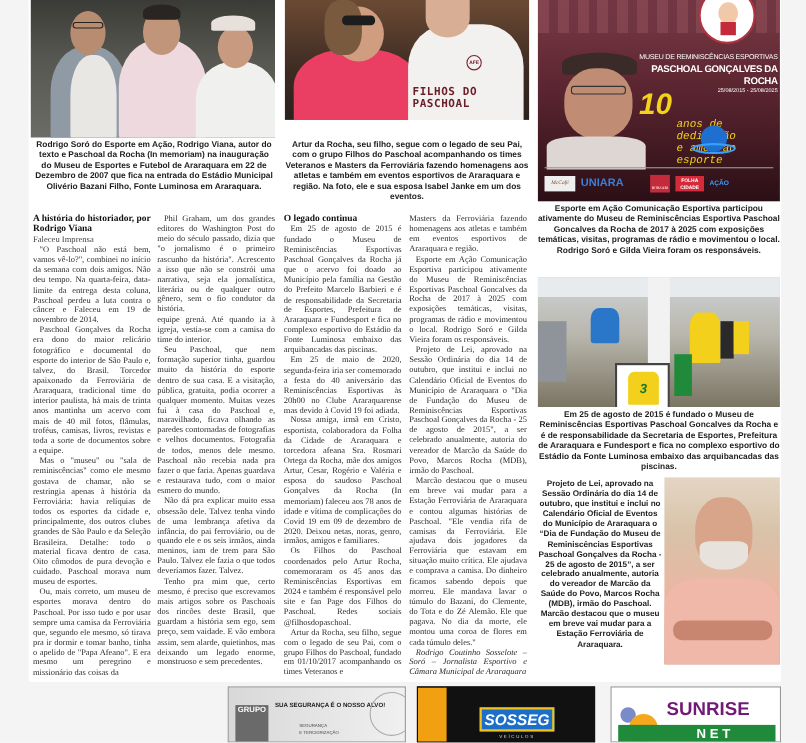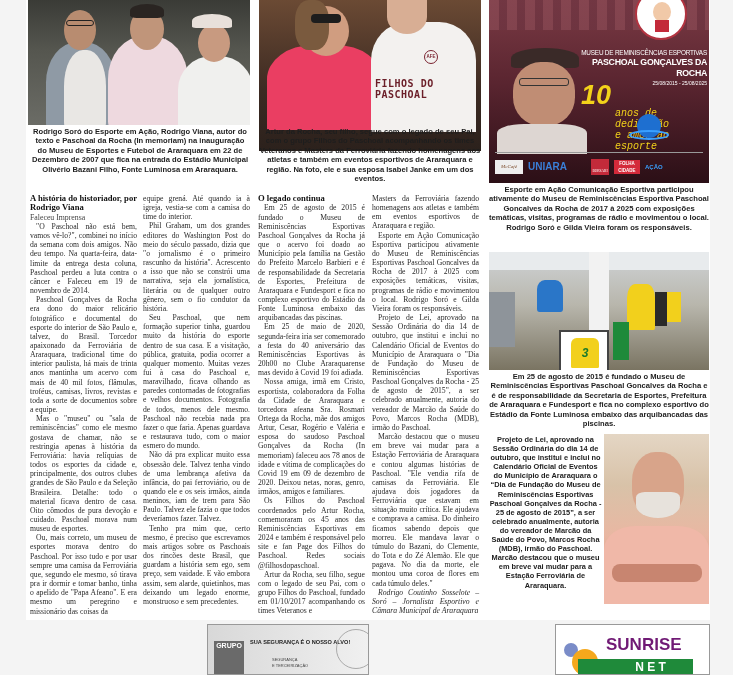--- a/index.html
+++ b/index.html
@@ -13,21 +13,21 @@
   .col p { text-indent: 6px; }
   .col h3 { font-size: 8.6px; line-height: 9.4px; font-weight: bold; color: #111; }
   .col .sub { font-size: 7.8px; color: #444; }
   .col .sign { font-style: italic; text-indent: 6px; }
 
   
   .p1 { left: 28px; top: 0; width: 222px; height: 125px; background: linear-gradient(180deg,#3a3b36 0%,#55564f 40%,#6b6c66 100%); }
   .p1 .man { position: absolute; border-radius: 45% 45% 10% 10%; }
   .p1 .face { position: absolute; border-radius: 50%; background: #b88c70; }
   
-  .p2 { left: 259px; top: 0; width: 222px; height: 151px; background: linear-gradient(180deg,#6b4a34 0%,#3c2a22 60%,#2b211c 100%); }
+  .p2 { left: 259px; top: 0; width: 222px; height: 109px; background: linear-gradient(180deg,#6b4a34 0%,#3c2a22 60%,#2b211c 100%); }
   
   .p3 { left: 489px; top: 0; width: 220px; height: 183px; background: linear-gradient(180deg,#7a3a44 0%,#5a2530 45%,#2b0f16 100%); }
   .p4 { left: 489px; top: 252px; width: 220px; height: 118px; background: linear-gradient(180deg,#cfd3d6 0%,#b8b6ac 45%,#7a7462 100%); }
   .p5 { left: 604px; top: 434px; width: 105px; height: 170px; background: linear-gradient(180deg,#e4d6c4 0%,#d8c2a8 30%,#e9b7a2 60%,#c98c78 100%); }
 
   .ad { position: absolute; top: 624px; height: 51px; border: 1px solid #999; overflow: hidden; }
 </style>
 </head>
 <body>
 
@@ -126,22 +126,22 @@
   <div class="col" style="left:30px;top:194px;width:107px;">
     <h3>A história do historiador, por Rodrigo Viana</h3>
     <div class="sub">Faleceu Imprensa</div>
     <p>"O Paschoal não está bem, vamos vê-lo?", combinei no início da semana com dois amigos. Não deu tempo. Na quarta-feira, data-limite da entrega desta coluna, Paschoal perdeu a luta contra o câncer e Faleceu em 19 de novembro de 2014.</p>
     <p>Paschoal Gonçalves da Rocha era dono do maior relicário fotográfico e documental do esporte do interior de São Paulo e, talvez, do Brasil. Torcedor apaixonado da Ferroviária de Araraquara, tradicional time do interior paulista, há mais de trinta anos mantinha um acervo com mais de 40 mil fotos, flâmulas, troféus, camisas, livros, revistas e toda a sorte de documentos sobre a equipe.</p>
     <p>Mas o "museu" ou "sala de reminiscências" como ele mesmo gostava de chamar, não se restringia apenas à história da Ferroviária: havia relíquias de todos os esportes da cidade e, principalmente, dos outros clubes grandes de São Paulo e da Seleção Brasileira. Detalhe: todo o material ficava dentro de casa. Oito cômodos de pura devoção e cuidado. Paschoal morava num museu de esportes.</p>
     <p>Ou, mais correto, um museu de esportes morava dentro do Paschoal. Por isso tudo e por usar sempre uma camisa da Ferroviária que, segundo ele mesmo, só tirava pra ir dormir e tomar banho, tinha o apelido de "Papa Afeano". E era mesmo um peregrino e missionário das coisas da</p>
   </div>
 
   <div class="col" style="left:143px;top:194px;width:107px;">
+    <p>Phil Graham, um dos grandes editores do Washington Post do meio do século passado, dizia que "o jornalismo é o primeiro rascunho da história". Acrescento a isso que não se constrói uma narrativa, seja ela jornalística, literária ou de qualquer outro gênero, sem o fio condutor da história.</p>
     <p style="text-indent:0">equipe grená. Até quando ia à igreja, vestia-se com a camisa do time do interior.</p>
-    <p>Phil Graham, um dos grandes editores do Washington Post do meio do século passado, dizia que "o jornalismo é o primeiro rascunho da história". Acrescento a isso que não se constrói uma narrativa, seja ela jornalística, literária ou de qualquer outro gênero, sem o fio condutor da história.</p>
     <p>Seu Paschoal, que nem formação superior tinha, guardou muito da história do esporte dentro de sua casa. E a visitação, pública, gratuita, podia ocorrer a qualquer momento. Muitas vezes fui à casa do Paschoal e, maravilhado, ficava olhando as paredes contornadas de fotografias e velhos documentos. Fotografia de todos, menos dele mesmo. Paschoal não recebia nada pra fazer o que faria. Apenas guardava e restaurava tudo, com o maior esmero do mundo.</p>
     <p>Não dá pra explicar muito essa obsessão dele. Talvez tenha vindo de uma lembrança afetiva da infância, do pai ferroviário, ou de quando ele e os seis irmãos, ainda meninos, iam de trem para São Paulo. Talvez ele fazia o que todos deveríamos fazer. Talvez.</p>
     <p>Tenho pra mim que, certo mesmo, é preciso que escrevamos mais artigos sobre os Paschoais dos rincões deste Brasil, que guardam a história sem ego, sem preço, sem vaidade. E vão embora assim, sem alarde, quietinhos, mas deixando um legado enorme, monstruoso e sem precedentes.</p>
   </div>
 
   <div class="col" style="left:258px;top:194px;width:107px;">
     <h3>O legado continua</h3>
     <p>Em 25 de agosto de 2015 é fundado o Museu de Reminiscências Esportivas Paschoal Gonçalves da Rocha já que o acervo foi doado ao Município pela família na Gestão do Prefeito Marcelo Barbieri e é de responsabilidade da Secretaria de Esportes, Prefeitura de Araraquara e Fundesport e fica no complexo esportivo do Estádio da Fonte Luminosa embaixo das arquibancadas das piscinas.</p>
     <p>Em 25 de maio de 2020, segunda-feira iria ser comemorado a festa do 40 aniversário das Reminiscências Esportivas às 20h00 no Clube Araraquarense mas devido à Covid 19 foi adiada.</p>
     <p>Nossa amiga, irmã em Cristo, esportista, colaboradora da Folha da Cidade de Araraquara e torcedora afeana Sra. Rosmari Ortega da Rocha, mãe dos amigos Artur, Cesar, Rogério e Valéria e esposa do saudoso Paschoal Gonçalves da Rocha (In memoriam) faleceu aos 78 anos de idade e vítima de complicações do Covid 19 em 09 de dezembro de 2020. Deixou netas, noras, genro, irmãos, amigos e familiares.</p>
@@ -161,20 +161,25 @@
   <div class="ad" style="left:207px;width:162px;background:linear-gradient(90deg,#d8d8d8,#f0f0f0);">
     <div style="position:absolute;left:6px;top:16px;width:30px;height:35px;background:#6a6a6a;color:#fff;font-family:'Liberation Sans',sans-serif;font-weight:bold;font-size:7px;text-align:center;line-height:10px;">GRUPO</div>
     <div style="position:absolute;left:42px;top:14px;font-family:'Liberation Sans',sans-serif;font-weight:bold;font-size:5.6px;color:#222;">SUA SEGURANÇA É O NOSSO ALVO!</div>
     <div style="position:absolute;left:64px;top:32px;font-family:'Liberation Sans',sans-serif;font-size:4px;color:#444;line-height:6px;">
       <div>SEGURANÇA</div>
       <div>E TERCEIRIZAÇÃO</div>
     </div>
     <div style="position:absolute;left:128px;top:4px;width:40px;height:40px;border:1px solid #aaa;border-radius:50%;"></div>
   </div>
 
+  <div class="ad" style="left:379px;width:162px;background:#111;border-color:#111;">
+    <div style="position:absolute;left:0;top:0;width:26px;height:51px;background:#f0a010;"></div>
+    <div style="position:absolute;left:56px;top:18px;width:68px;height:22px;background:#1c6fc8;border:2px solid #f2c21a;color:#fff;font-family:'Liberation Sans',sans-serif;font-weight:bold;font-style:italic;font-size:14px;text-align:center;line-height:18px;">SOSSEG</div>
+    <div style="position:absolute;left:70px;top:42px;width:40px;color:#ddd;font-family:'Liberation Sans',sans-serif;font-size:4px;letter-spacing:1.5px;text-align:center;">VEÍCULOS</div>
+  </div>
 
   <div class="ad" style="left:555px;width:155px;background:#fff;">
     <div style="position:absolute;left:8px;top:18px;width:14px;height:14px;border-radius:50%;background:#7a8cc8;"></div>
     <div style="position:absolute;left:16px;top:24px;width:26px;height:26px;border-radius:50%;background:#f5a81c;"></div>
     <div style="position:absolute;left:50px;top:10px;font-family:'Liberation Sans',sans-serif;font-weight:bold;font-size:17px;color:#701a75;line-height:20px;">SUNRISE</div>
-    <div style="position:absolute;left:6px;top:34px;width:115px;height:17px;background:#1f8a3a;color:#fff;font-family:'Liberation Sans',sans-serif;font-weight:bold;font-size:12px;text-align:center;line-height:17px;padding-left:30px;margin-left:16px;">N E T</div>
+    <div style="position:absolute;left:6px;top:34px;width:143px;height:17px;background:#1f8a3a;color:#fff;font-family:'Liberation Sans',sans-serif;font-weight:bold;font-size:12px;text-align:center;line-height:17px;padding-left:30px;">N E T</div>
   </div>
 </div>
 
 </body></html>

